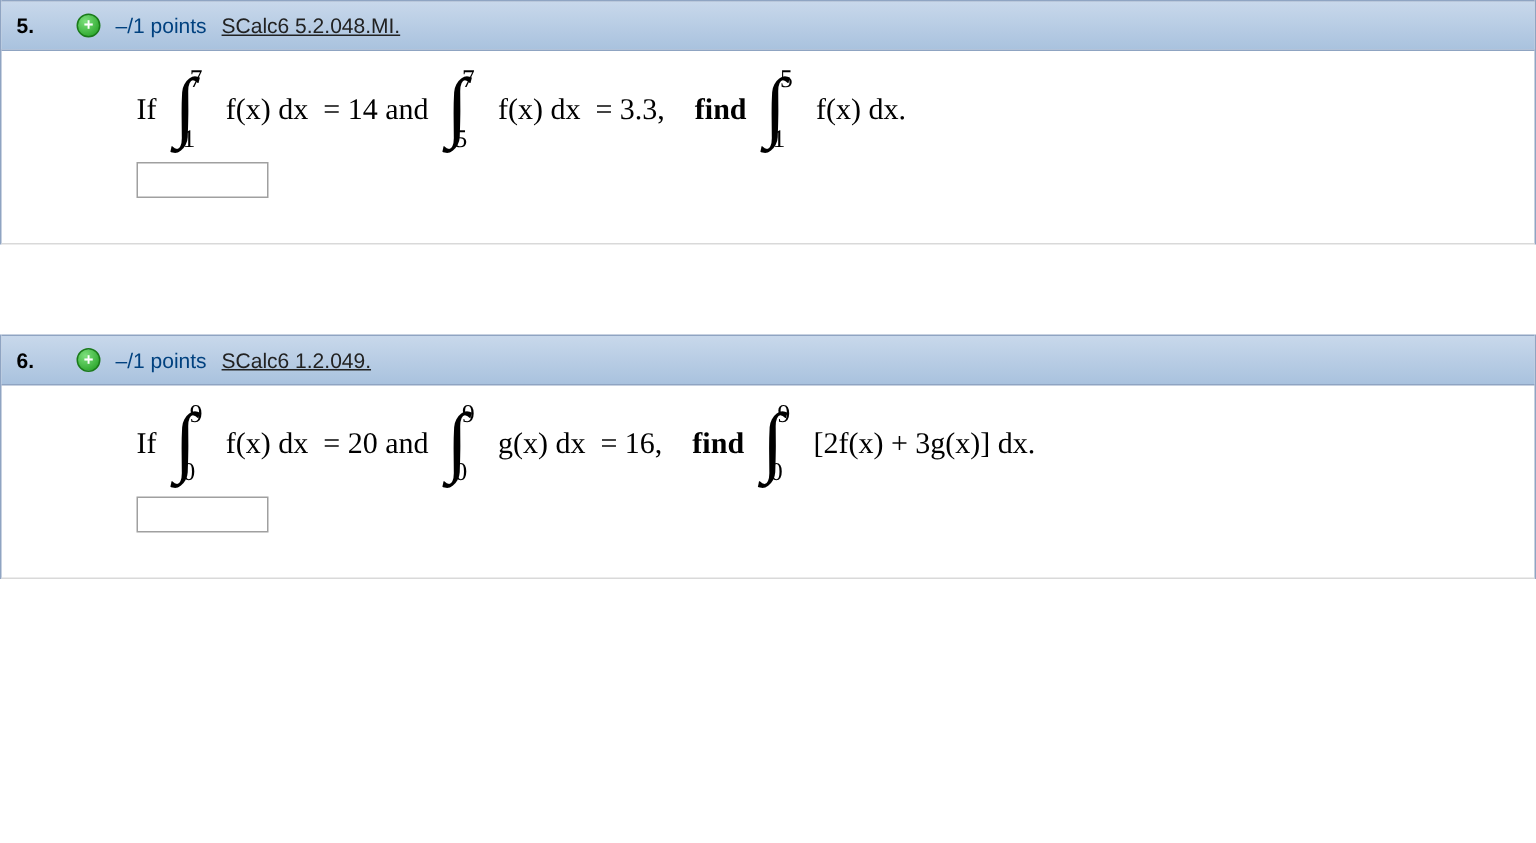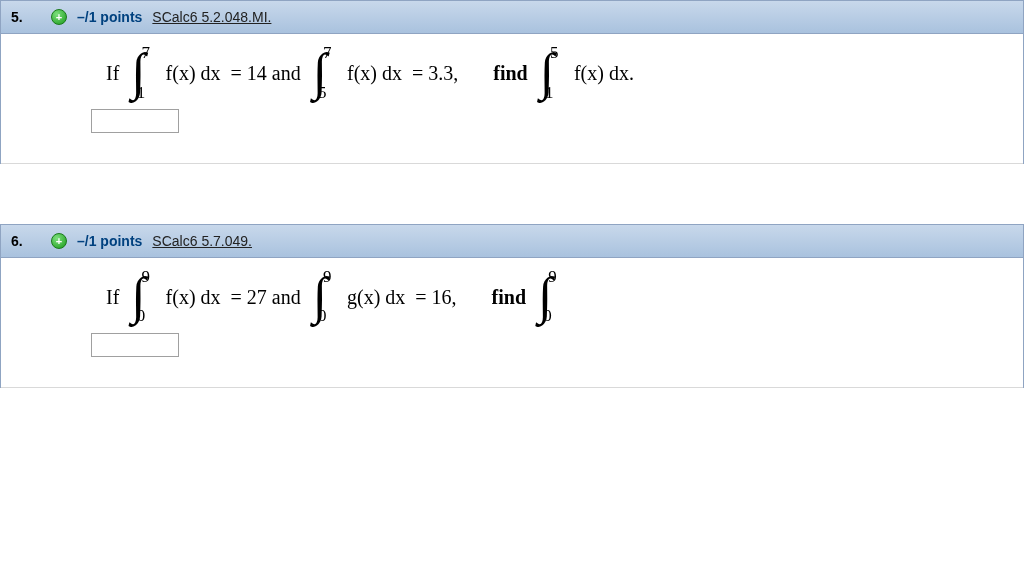--- a/index.html
+++ b/index.html
@@ -38,42 +38,41 @@
     color: #fff;
     font-size: 11px;
     line-height: 14px;
     text-align: center;
     font-weight: bold;
     flex: 0 0 auto;
     cursor: pointer;
   }
   .points {
     color: #00417f;
-    font-weight: bold;
+    font-weight: normal;
   }
   .ref {
     color: #222;
     text-decoration: underline;
   }
   .problem-body {
     padding: 18px 40px 30px 90px;
     border-bottom: 1px solid #d9d9d9;
     font-family: Georgia, 'Times New Roman', serif;
     font-size: 20px;
     color: #000;
   }
   .math-row {
     display: flex;
     align-items: center;
     flex-wrap: nowrap;
     gap: 4px;
   }
   .word {
     padding: 0 6px 0 0;
-    margin-left: 15px;
   }
   .word.find {
     padding-left: 10px;
     font-weight: bold;
   }
   .word.if {
     padding-right: 6px;
   }
   .int-group {
     display: flex;
@@ -168,50 +167,51 @@
       <input type="text" value="" style="">
     </div>
   </div>
 </div>
 
 <div class="problem">
   <div class="problem-header">
     <span class="qnum">6.</span>
     <span class="expand-icon">+</span>
     <span class="points">–/1 points</span>
-    <span class="ref">SCalc6 5.7.049.</span>
+    <span class="ref">SCalc6 1.2.049.</span>
   </div>
   <div class="problem-body">
     <div class="math-row">
       <span class="word if">If</span>
 
       <span class="int-group">
         <span class="int-sym">∫
           <span class="int-upper">9</span>
           <span class="int-lower">0</span>
         </span>
         <span class="integrand"><span>f(x) dx</span></span>
       </span>
-      <span class="eq"> = 27  and</span>
+      <span class="eq"> = 20  and</span>
 
       <span class="int-group">
         <span class="int-sym">∫
           <span class="int-upper">9</span>
           <span class="int-lower">0</span>
         </span>
         <span class="integrand"><span>g(x) dx</span></span>
       </span>
       <span class="eq"> = 16,</span>
 
       <span class="word find">find</span>
 
       <span class="int-group">
         <span class="int-sym">∫
           <span class="int-upper">9</span>
           <span class="int-lower">0</span>
         </span>
+        <span class="integrand"><span>[2f(x) + 3g(x)] dx.</span></span>
       </span>
     </div>
     <div class="answer-box">
       <input type="text" value="" style="">
     </div>
   </div>
 </div>
 
 </body></html>

